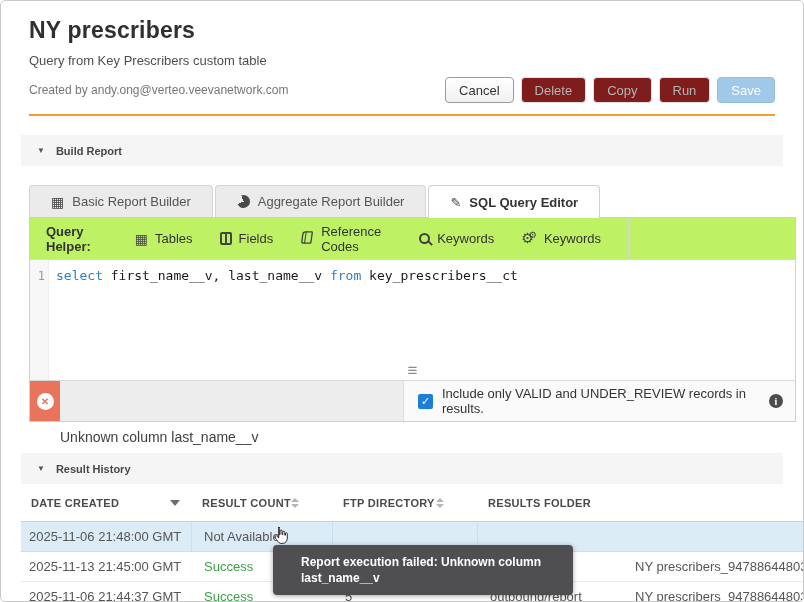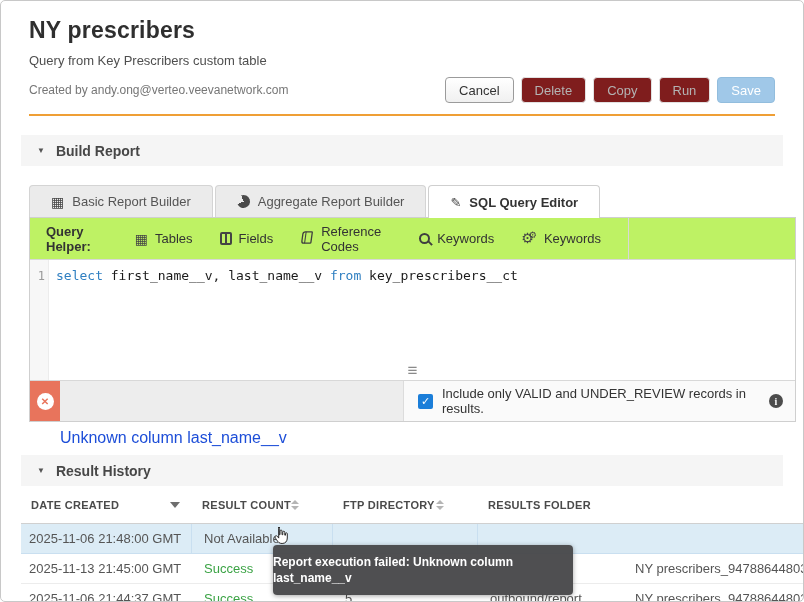--- a/index.html
+++ b/index.html
@@ -19,21 +19,21 @@
          font-family:"Liberation Sans",sans-serif; cursor:pointer; }
   .btn-cancel { background:linear-gradient(#ffffff,#f0f0f0); border-color:#9b9b9b; color:#333; }
   .btn-dis { background:#7f1d1d; border-color:#e1e1e1; color:#b3b3b3; cursor:default; }
   .btn-save { background:#a0c8e8; border-color:#92bddd; color:#fff; }
   .orange-rule { margin-top:10px; border-top:2px solid #ef9f35; }
 
   
   .section-bar { margin:19px 20px 0 20px; height:31px; background:#f5f5f5;
                  display:flex; align-items:center; padding-left:16px; gap:11px; cursor:pointer; }
   .collapse-ic { font-size:8px; color:#555; }
-  .section-title { font-size:14px; font-weight:700; color:#474747; }
+  .section-title { font-size:11px; font-weight:700; color:#474747; }
 
   
   .tabs { margin:19px 7px 0 28px; display:flex; border-bottom:1px solid #cfcfcf; }
   .tab { display:flex; align-items:center; gap:8px; height:32px; padding:0 21px;
          background:#ebebeb; border:1px solid #d4d4d4; border-bottom:none;
          border-radius:4px 4px 0 0; margin-right:2px; font-size:13px; color:#555; cursor:pointer; }
   .tab.active { background:#fff; border-color:#cfcfcf; color:#333; font-weight:700;
                 margin-bottom:-1px; height:33px; }
   .glyph-ic { font-family:"DejaVu Sans",sans-serif; color:#454545; font-size:14px; line-height:1; }
   .pencil { font-size:13px; }
@@ -75,21 +75,21 @@
            font-size:10px; font-weight:700; display:flex; align-items:center; justify-content:center; }
   .vgray { flex:1; background:#ededed; border-right:1px solid #dcdcdc; }
   .vright { width:391px; background:#fafafa; display:flex; align-items:center;
             padding:0 12px 0 14px; font-size:13px; color:#333; }
   .cb { width:15px; height:15px; background:#1b7ed9; border-radius:2px; color:#fff;
         font-size:11px; display:flex; align-items:center; justify-content:center;
         margin-right:9px; flex:none; cursor:pointer; }
   .info-ic { width:14px; height:14px; border-radius:50%; background:#4c4c4c; color:#fff;
              font-size:10px; font-weight:700; font-family:"Liberation Serif",serif;
              display:flex; align-items:center; justify-content:center; margin-left:10px; flex:none; }
-  .err-line { margin:7px 9px 0 59px; font-size:16px; color:#1d4ed8; }
+  .err-line { margin:7px 9px 0 59px; font-size:14px; color:#404040; }
 
   
   .rh-bar { margin-top:8px; }
   .rtable { margin-left:20px; width:784px; }
   .thead { display:grid; grid-template-columns:171px 141px 145px 145px 1fr; height:38px;
            border-bottom:1px solid #d0d0d0; font-size:11px; font-weight:700; color:#4a4a4a;
            letter-spacing:.3px; }
   .th { display:flex; align-items:center; padding-left:10px; cursor:pointer; }
   .th:first-child { padding-left:10px; }
   .sort-desc { width:0; height:0; border-left:5px solid transparent; border-right:5px solid transparent;
@@ -108,21 +108,21 @@
   .trow.selected { background:#dcecf6; border-bottom-color:#c9dff0; }
   .trow.selected > div { border-right-color:#c9dff0; }
   .status-error { color:#e8745c; }
   .status-success { color:#3ba345; }
   .help-ic { width:14px; height:14px; border-radius:50%; background:#8aa2b2; color:#fff;
              font-size:10px; font-weight:700; display:flex; align-items:center;
              justify-content:center; margin-left:7px; flex:none; cursor:pointer; }
 
   
   .tooltip { position:absolute; left:272px; top:544px; width:300px; z-index:5;
-             background:rgba(72,72,74,.96); border-radius:4px; padding:9px 0;
+             background:rgba(72,72,74,.96); border-radius:4px; padding:9px 28px;
              color:#fff; font-size:12px; font-weight:700; line-height:16px;
              box-shadow:0 1px 5px rgba(0,0,0,.35); }
   .cursor-hand { position:absolute; left:270px; top:524px; width:20px; height:20px; z-index:6; }
 </style>
 </head>
 <body>
 
 <div class="page">
 
   <div class="header">

